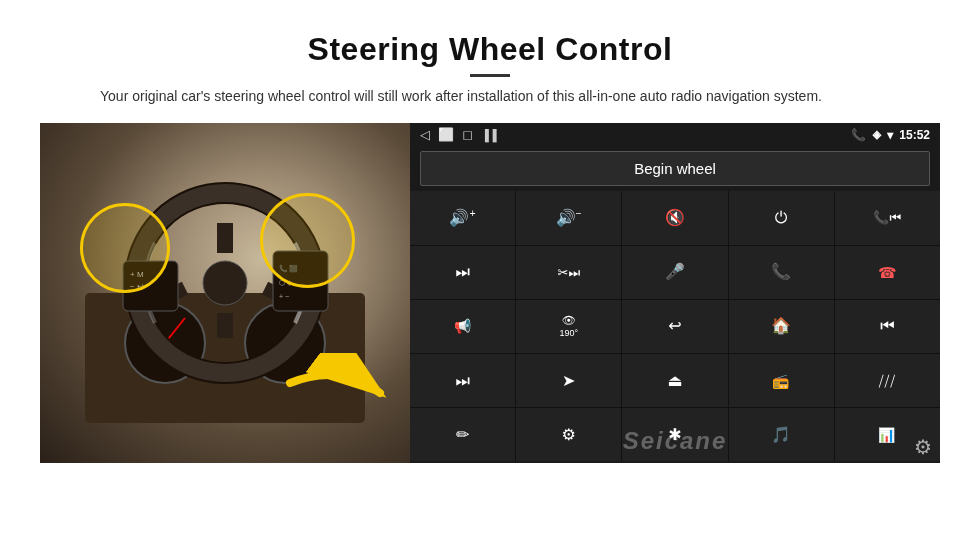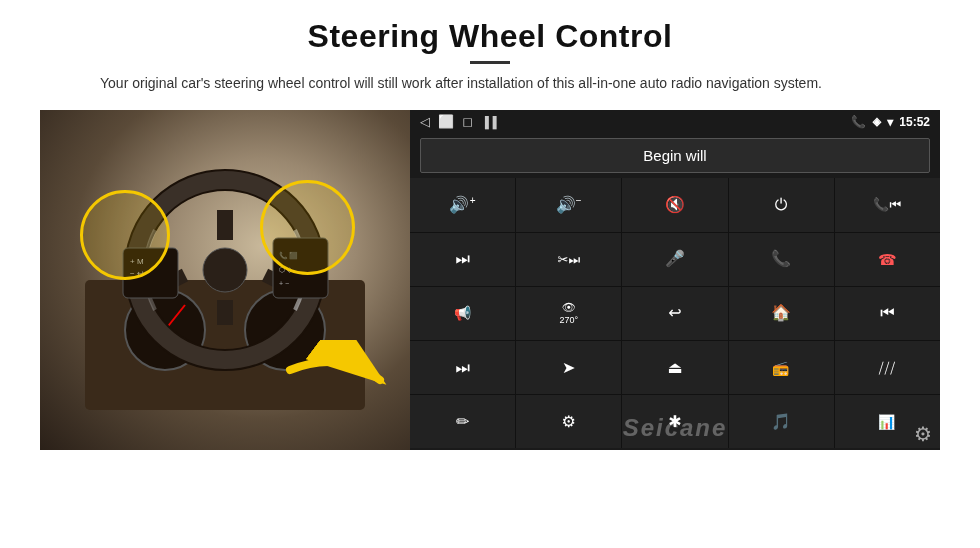--- a/index.html
+++ b/index.html
@@ -10,21 +10,21 @@
       background: #fff;
       overflow: hidden;
     }
 
     .page-container {
       width: 980px;
       height: 548px;
       display: flex;
       flex-direction: column;
       align-items: center;
-      padding: 18px 40px 0 40px;
+      padding: 31px 40px 0 40px;
     }
 
     .title-section {
       text-align: center;
       width: 100%;
       margin-bottom: 6px;
     }
 
     .main-title {
       font-size: 32px;
@@ -287,21 +287,21 @@
           <span style="font-size:11px; color:#ccc;">▐▐</span>
         </div>
         <div class="status-right">
           <span style="font-size:12px;">📞</span>
           <span style="font-size:11px;">◈</span>
           <span style="font-size:12px;">▾</span>
           <span style="font-weight:bold;">15:52</span>
         </div>
       </div>
 
-      <div class="begin-learn-btn">Begin will</div>
+      <div class="begin-learn-btn">Begin wheel</div>
 
       <div class="controls-grid">
 
         <div class="control-cell">
           <span class="icon-symbol">🔊<sup style="font-size:10px">+</sup></span>
         </div>
         <div class="control-cell">
           <span class="icon-symbol">🔊<sup style="font-size:10px">−</sup></span>
         </div>
         <div class="control-cell">
@@ -327,21 +327,21 @@
           <span class="icon-symbol">📞</span>
         </div>
         <div class="control-cell">
           <span class="icon-symbol" style="font-size:15px; color:#f55;">☎</span>
         </div>
 
         <div class="control-cell">
           <span class="icon-symbol" style="font-size:14px;">📢</span>
         </div>
         <div class="control-cell">
-          <span class="icon-symbol" style="font-size:11px; text-align:center; line-height:1.1;">👁<br><span style="font-size:9px;">270°</span></span>
+          <span class="icon-symbol" style="font-size:11px; text-align:center; line-height:1.1;">👁<br><span style="font-size:9px;">190°</span></span>
         </div>
         <div class="control-cell">
           <span class="icon-symbol">↩</span>
         </div>
         <div class="control-cell">
           <span class="icon-symbol">🏠</span>
         </div>
         <div class="control-cell">
           <span class="icon-symbol">⏮</span>
         </div>

